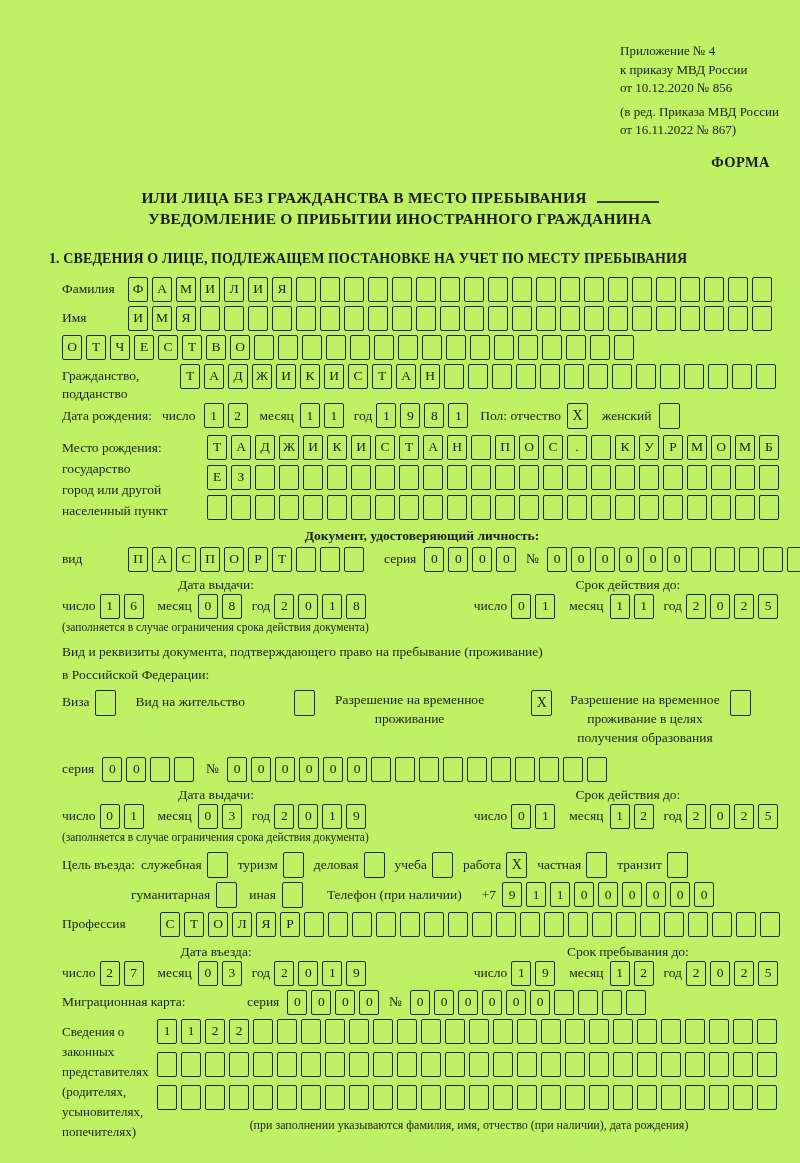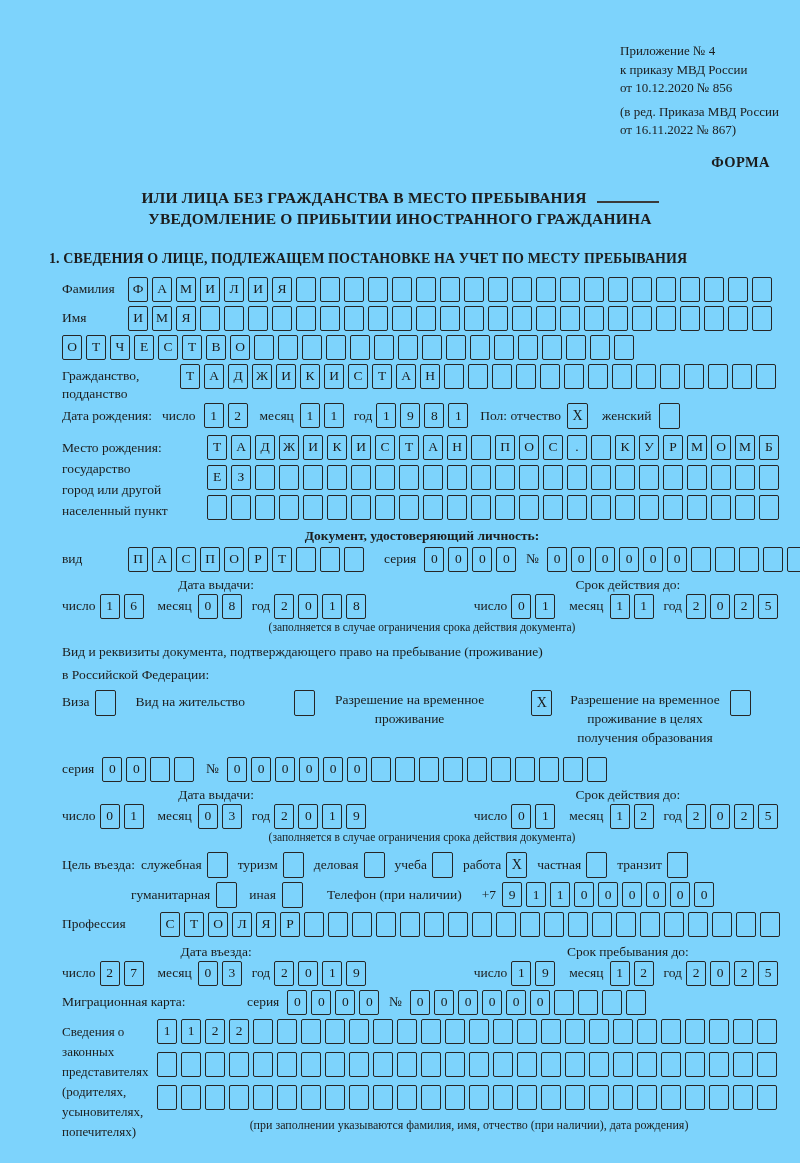--- a/index.html
+++ b/index.html
@@ -1,17 +1,17 @@
 <!DOCTYPE html>
 <html><head>
 <meta charset="utf-8">
 <style>
   html,body { margin:0; padding:0; background:#ffffff; }
   body { width:800px; height:1163px; font-family:"Liberation Serif","DejaVu Serif",serif; color:#1c1c1c; }
-  .page { position:relative; width:800px; height:1163px; overflow:hidden; background:#7dd3fc; }
+  .page { position:relative; width:800px; height:1163px; overflow:hidden; background:#bef264; }
 
   .annex { margin:42px 18px 0 620px; font-size:13px; line-height:18.5px; }
   .annex .gap { margin-top:5px; }
   .forma { text-align:right; padding-right:30px; font-weight:bold; font-size:14.5px; margin-top:14px; letter-spacing:0.4px; }
   .title { text-align:center; font-weight:bold; font-size:15.5px; line-height:21px; margin-top:16px; letter-spacing:0.2px; }
   .blank { display:inline-block; width:62px; border-bottom:2px solid #3a3a3a; margin-left:10px; }
   .section { margin:22px 0 0 49px; font-weight:bold; font-size:14px; white-space:nowrap; letter-spacing:0.1px; }
 
   .form { margin:10px 18px 0 62px; }
 
@@ -33,21 +33,21 @@
   .ml4{margin-left:4px;} .ml5{margin-left:5px;} .ml6{margin-left:6px;} .ml8{margin-left:8px;} .ml10{margin-left:10px;}
   .ml12{margin-left:12px;} .ml14{margin-left:14px;} .ml16{margin-left:16px;} .ml18{margin-left:18px;} .ml20{margin-left:20px;gap:37px;}
   .ml24{margin-left:24px;} .ml35{margin-left:35px;}
 
   .stack .cells { margin-bottom:5px; }
   .heading { text-align:center; font-weight:bold; font-size:13.5px; margin-top:2px; line-height:18px; }
 
   .dates { display:flex; justify-content:space-between; margin-top:4px; }
   .dhead { text-align:center; font-size:13.5px; line-height:17px; }
   .dfields { display:flex; align-items:center; margin-top:1px; }
-  .dnote { text-align:center; font-size:11.5px; margin-top:1px; line-height:14px; }
+  .dnote { text-align:left; font-size:11.5px; margin-top:1px; line-height:14px; }
 
   .para { font-size:13.5px; line-height:23px; margin-top:6px; }
 
   .ckrow { display:flex; align-items:flex-start; margin-top:4px; }
   .ckgroup { display:flex; align-items:flex-start; }
   .ckgroup .lbl { padding-top:4px; }
   .cklines { font-size:13.5px; line-height:19px; text-align:center; }
 
   .replabel { font-size:13px; line-height:20px; padding-top:3px; width:95px; flex:none; }
   .repstack .cells { margin-bottom:8px; }

